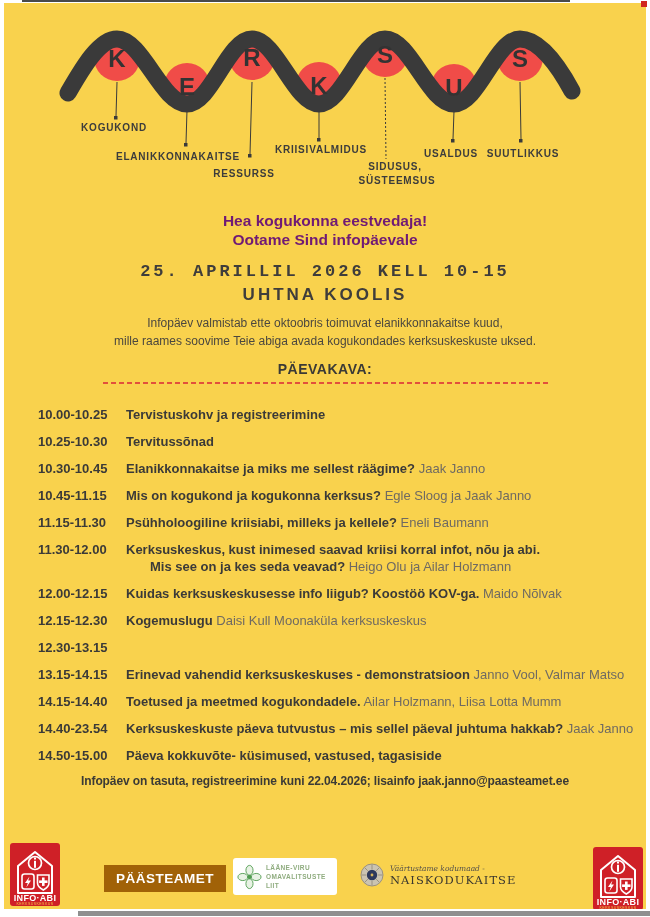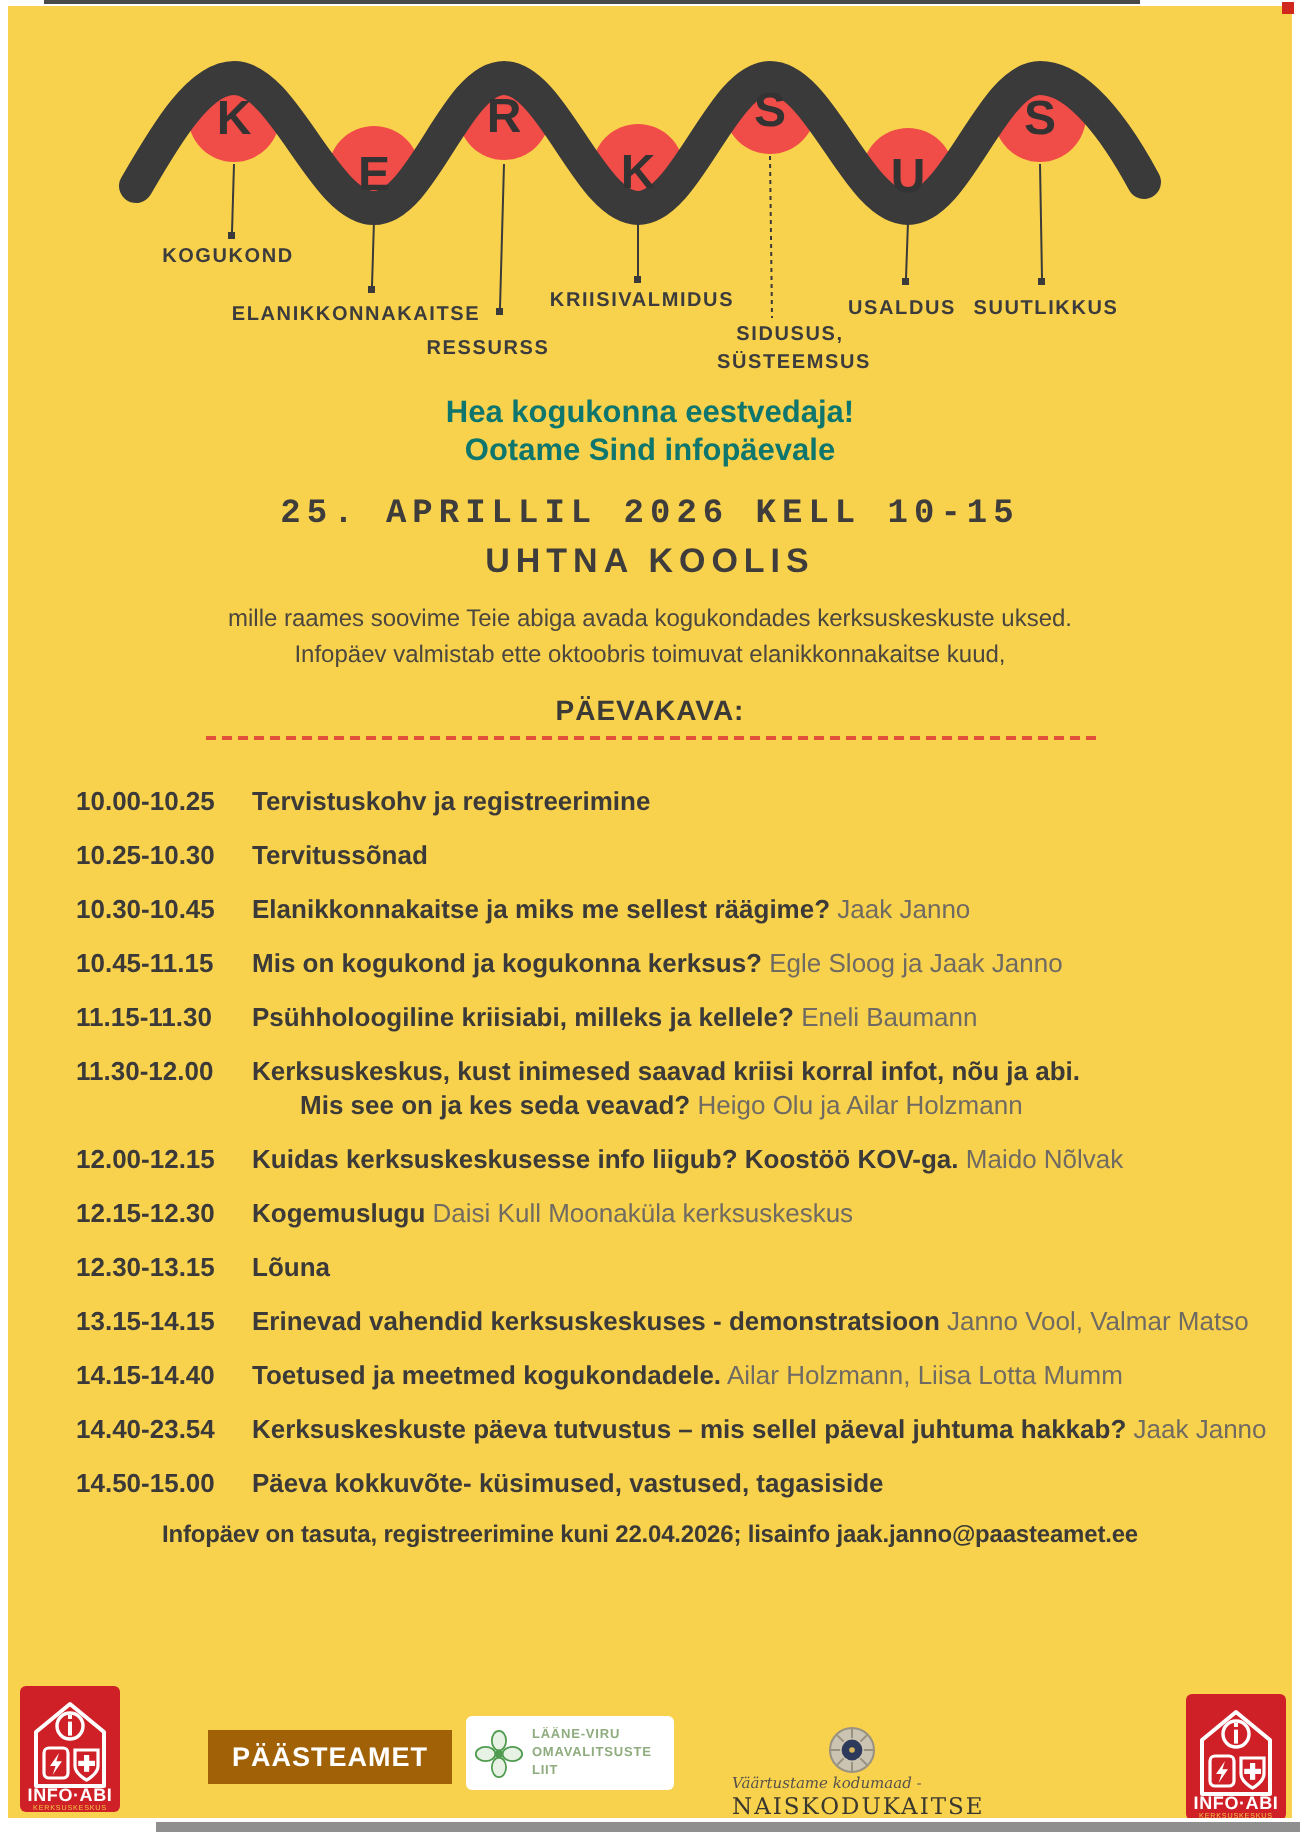--- a/index.html
+++ b/index.html
@@ -13,21 +13,21 @@
     background:#F9D24D;overflow:hidden;
   }
   
   .artifact-top{position:absolute;left:22px;top:0;width:548px;height:2px;background:#4a4a4a;}
   .artifact-dot{position:absolute;left:641px;top:1px;width:6px;height:6px;background:#D0281F;}
   .artifact-bottom{position:absolute;left:78px;top:911px;width:572px;height:5px;background:#8f8f8f;}
 
   .wave-svg{display:block;width:642px;height:192px;}
 
   .center{text-align:center;}
-  .greeting{margin-top:2px;font-size:15.5px;line-height:19px;font-weight:bold;color:#0f766e;}
+  .greeting{margin-top:16px;font-size:15.5px;line-height:19px;font-weight:bold;color:#701a75;}
   .title{margin-top:10px;font-size:23px;font-weight:bold;color:#C9201D;letter-spacing:5px;}
   .datetime{margin-top:13px;font-size:17px;font-weight:bold;color:#3F3D3B;letter-spacing:3px;font-family:Liberation Mono, monospace;}
   .location{margin-top:4px;font-size:17px;font-weight:bold;color:#3F3D3B;letter-spacing:3px;}
   .desc{margin-top:9px;font-size:12px;line-height:18px;color:#4B473F;}
   .agenda{margin-top:11px;font-size:14px;font-weight:bold;color:#3B3A36;letter-spacing:0.5px;}
   .dashes{
     width:445px;height:2px;margin:5px auto 0 auto;
     background:repeating-linear-gradient(90deg,#E2503C 0 5px,rgba(0,0,0,0) 5px 8px);
   }
 
@@ -46,21 +46,21 @@
   .logo-infoabi-right{position:absolute;left:589px;top:6px;}
   .logo-paasteamet{
     position:absolute;left:100px;top:24px;background:#a16207;color:#fff;
     font-weight:bold;font-size:13.5px;letter-spacing:0.5px;padding:6px 12px;
   }
   .logo-laanviru{
     position:absolute;left:229px;top:17px;width:104px;height:37px;background:#fff;
     border-radius:3px;display:flex;align-items:center;padding:0 4px;box-sizing:border-box;
   }
   .lv-text{margin-left:4px;font-size:6.5px;font-weight:bold;color:#8FAC7F;letter-spacing:0.4px;line-height:9px;}
-  .logo-naiskodukaitse{position:absolute;left:356px;top:22px;display:flex;align-items:center;flex-direction:column;}
+  .logo-naiskodukaitse{position:absolute;left:356px;top:22px;display:flex;align-items:center;}
   .nk-text{margin-left:6px;}
   .nk-slogan{font-family:"DejaVu Serif","Liberation Serif",serif;font-style:italic;font-size:7.5px;color:#55514a;}
   .nk-name{font-family:"DejaVu Serif","Liberation Serif",serif;font-size:11.5px;color:#3b382f;letter-spacing:1px;}
 </style>
 </head>
 <body>
 
 <div class="poster">
 
   <svg class="wave-svg" viewBox="0 0 642 192">
@@ -126,22 +126,22 @@
 
   <div class="greeting center">
     <div>Hea kogukonna eestvedaja!</div>
     <div>Ootame Sind infopäevale</div>
   </div>
 
   <div class="datetime center">25. APRILLIL 2026 KELL 10-15</div>
   <div class="location center">UHTNA KOOLIS</div>
 
   <div class="desc center">
+    <div>Infopäev valmistab ette oktoobris toimuvat elanikkonnakaitse kuud,</div>
     <div>mille raames soovime Teie abiga avada kogukondades kerksuskeskuste uksed.</div>
-    <div>Infopäev valmistab ette oktoobris toimuvat elanikkonnakaitse kuud,</div>
   </div>
 
   <div class="agenda center">PÄEVAKAVA:</div>
   <div class="dashes"></div>
 
   <div class="schedule">
 
     <div class="sched-row">
       <span class="sched-time">10.00-10.25</span>
       <span class="sched-body"><span class="sched-title">Tervistuskohv ja registreerimine</span> <span class="sched-speaker"></span></span>
@@ -183,21 +183,20 @@
       <span class="sched-body"><span class="sched-title">Kuidas kerksuskeskusesse info liigub? Koostöö KOV-ga.</span> <span class="sched-speaker">Maido Nõlvak</span></span>
     </div>
 
     <div class="sched-row">
       <span class="sched-time">12.15-12.30</span>
       <span class="sched-body"><span class="sched-title">Kogemuslugu</span> <span class="sched-speaker">Daisi Kull Moonaküla kerksuskeskus</span></span>
     </div>
 
     <div class="sched-row">
       <span class="sched-time">12.30-13.15</span>
-      <span class="sched-body"><span class="sched-title">Lõuna</span> <span class="sched-speaker"></span></span>
     </div>
 
     <div class="sched-row">
       <span class="sched-time">13.15-14.15</span>
       <span class="sched-body"><span class="sched-title">Erinevad vahendid kerksuskeskuses - demonstratsioon</span> <span class="sched-speaker">Janno Vool, Valmar Matso</span></span>
     </div>
 
     <div class="sched-row">
       <span class="sched-time">14.15-14.40</span>
       <span class="sched-body"><span class="sched-title">Toetused ja meetmed kogukondadele.</span> <span class="sched-speaker">Ailar Holzmann, Liisa Lotta Mumm</span></span>

